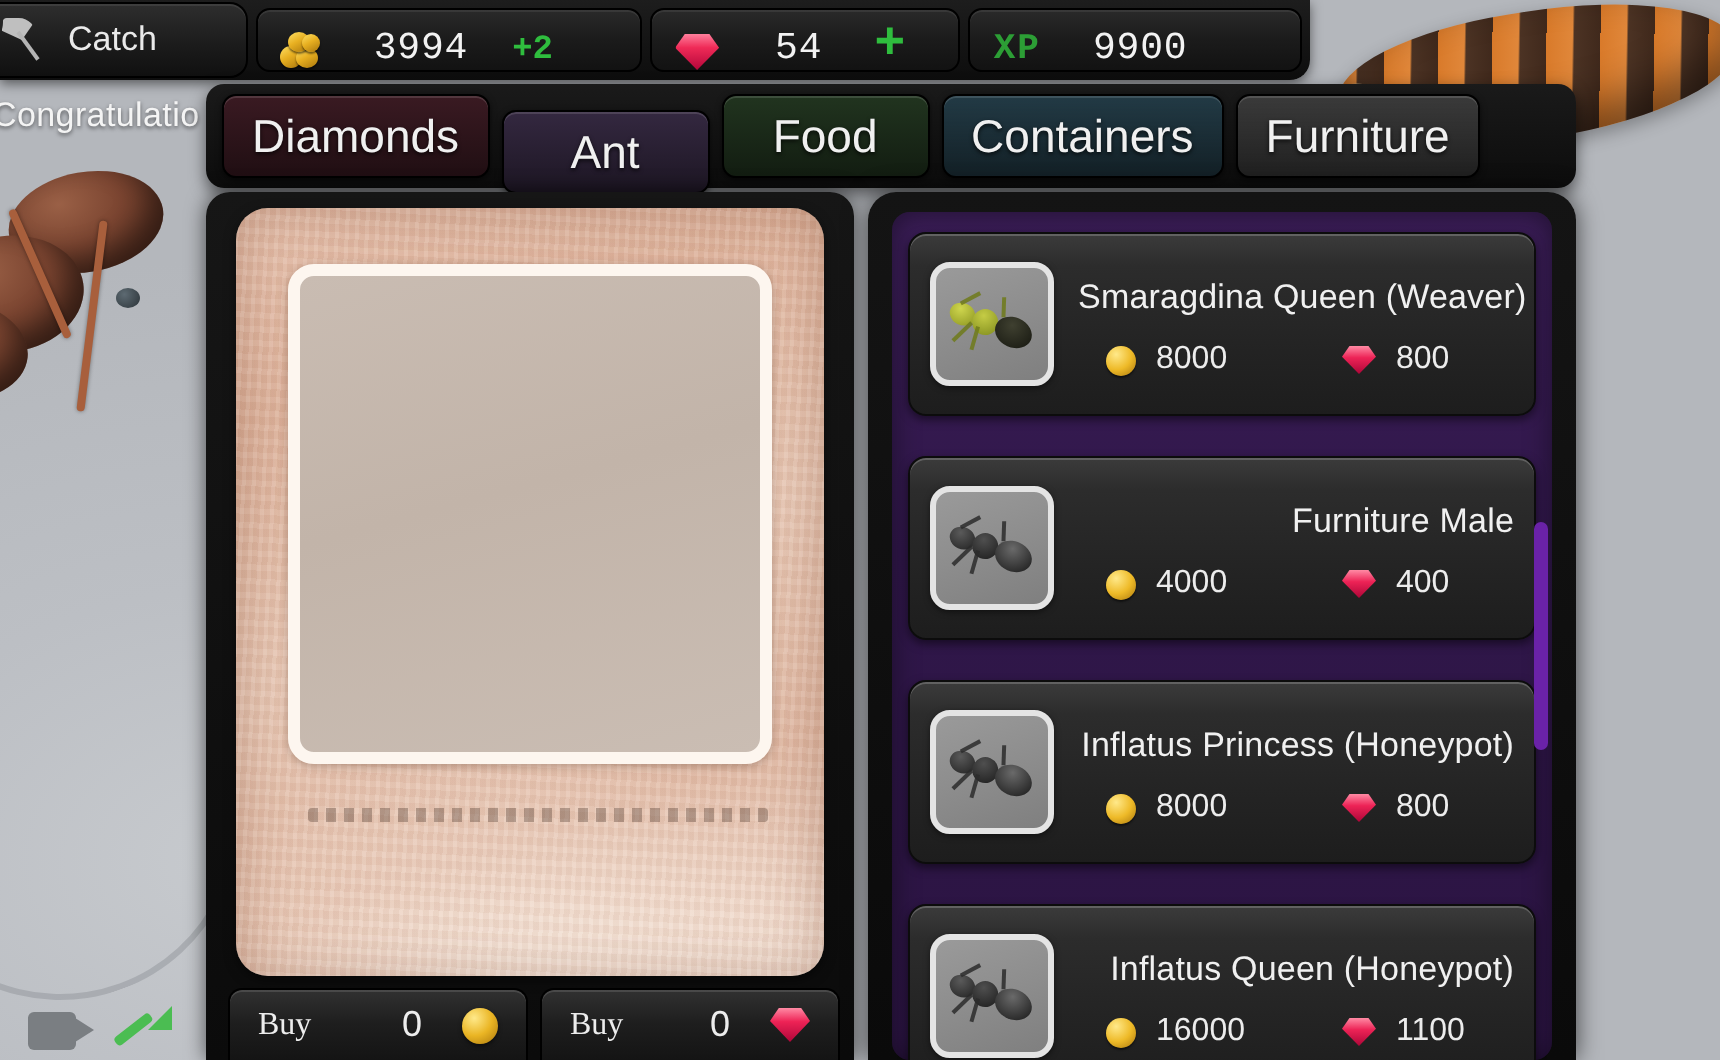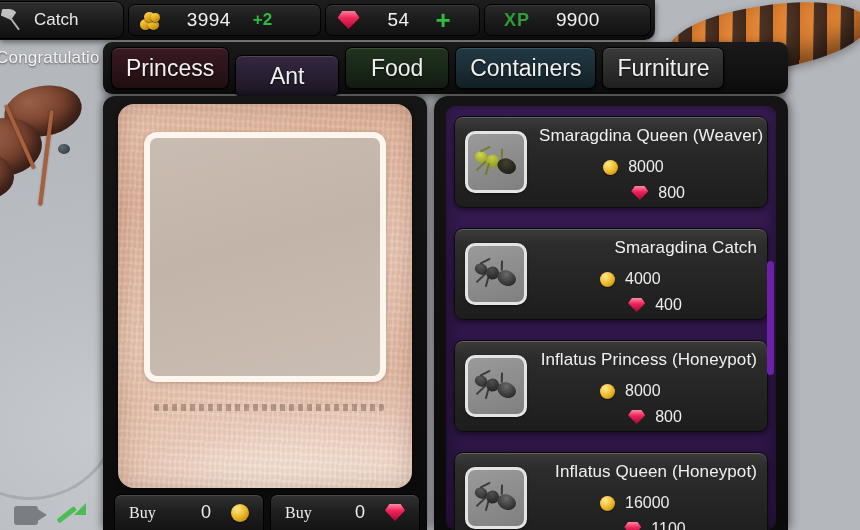--- a/index.html
+++ b/index.html
@@ -68,21 +68,21 @@
     background:linear-gradient(180deg,#1d1d1d 0%, #141414 55%, #0d0d0d 100%);
     border-bottom-right-radius:10px;
     display:flex; align-items:center; gap:4px; padding:0 4px 0 0;
     box-shadow:0 2px 6px rgba(0,0,0,.5);
   }
   .hud-pill {
     height:32px; border-radius:7px;
     background:linear-gradient(180deg,#2a2a2a 0%, #1b1b1b 50%, #121212 100%);
     border:1px solid #000;
     box-shadow:inset 0 1px 0 rgba(255,255,255,.07);
-    display:flex; align-items:center;
+    display:flex; align-items:flex-end;font-family:Liberation Mono, monospace;
   }
   #catch-btn {
     height:38px; width:126px; border-radius:0 9px 9px 0;
     background:linear-gradient(180deg,#2e2e2e 0%, #1c1c1c 55%, #101010 100%);
     border:1px solid #000; border-left:none;
     display:flex; align-items:center; gap:8px; 
     box-shadow:inset 0 1px 0 rgba(255,255,255,.08);
   }
   #catch-btn .label { color:#e9e9e9; font-size:17px; }
   .net-icon { width:26px; height:26px; position:relative; flex:none; }
@@ -109,21 +109,21 @@
   .gem-icon {
     width:22px; height:18px; flex:none; margin-left:12px;
     background:linear-gradient(180deg,#ff days 0%,#e01447 100%);
     background:linear-gradient(180deg,#ff7f9c 0%, #ef2a57 38%, #b4063a 100%);
     clip-path:polygon(50% 100%, 0% 38%, 22% 0%, 78% 0%, 100% 38%);
     box-shadow:0 0 3px rgba(230,20,70,.6);
   }
   .hud-val { color:#f2f2f2; font-size:19px; letter-spacing:.4px; }
   .hud-plus { color:#2fbd3e; font-size:17px; font-weight:bold; }
   .hud-plus-big { color:#2fbd3e; font-size:26px; font-weight:bold; line-height:1; }
-  .xp-label { color:#2c9e35; font-size:18px; font-weight:bold; margin-left:19px; letter-spacing:1px; }
+  .xp-label { color:#2c9e35; font-size:18px; font-weight:bold; margin-left:12px; letter-spacing:1px; }
 
   
   #congrats {
     position:absolute; left:-4px; top:48px;
     color:#f4f4f4; font-size:17px; letter-spacing:.2px;
     text-shadow:0 1px 2px rgba(0,0,0,.55);
     white-space:nowrap;
   }
 
   
@@ -255,21 +255,21 @@
   .thumb.green .ant-body { color:#6f7a1a; }
   .thumb.green .ant-body b:nth-child(1){ background:radial-gradient(circle at 35% 30%, #cfd64e, #8b9420); }
   .thumb.green .ant-body b:nth-child(2){ background:radial-gradient(circle at 35% 30%, #c5cc45, #7e8a1c); }
   .thumb.green .ant-body b:nth-child(3){ background:radial-gradient(circle at 40% 30%, #3f4030, #15160f); }
   .thumb.dark .ant-body { color:#2b2b2b; }
   .thumb.dark .ant-body b:nth-child(1){ background:radial-gradient(circle at 35% 30%, #5a5a5a, #202020); }
   .thumb.dark .ant-body b:nth-child(2){ background:radial-gradient(circle at 35% 30%, #4f4f4f, #1b1b1b); }
   .thumb.dark .ant-body b:nth-child(3){ background:radial-gradient(circle at 40% 28%, #6a6a6a, #161616); }
   .item-info { flex:1; display:flex; flex-direction:column; gap:12px; padding-top:4px; }
   .item-name { color:#f0f0f0; font-size:17px; letter-spacing:.1px; white-space:nowrap;text-align:right; }
-  .item-prices { display:flex; align-items:center; gap:8px; padding-left:14px;flex-direction:column; }
+  .item-prices { display:flex; align-items:flex-start; gap:8px; padding-left:14px; }
   .price { display:flex; align-items:center; gap:10px; }
   .price .val { color:#ececec; font-size:16px; }
   .price.coin-price { width:110px; }
   .p-coin {
     width:15px; height:15px; border-radius:50%; flex:none;
     background:radial-gradient(circle at 34% 28%, #ffe98a 0%, #eeba28 52%, #a9760c 100%);
     box-shadow:0 1px 1px rgba(0,0,0,.5);
   }
   .p-gem {
     width:17px; height:14px; flex:none;
@@ -358,21 +358,21 @@
     <span class="xp-label">XP</span>
     <span class="hud-val" style="margin-left:26px">9900</span>
   </div>
 
 </div>
 
 <div id="congrats">Congratulatio</div>
 
 <div id="tabbar">
   <div class="tab" style="background: linear-gradient(rgb(58, 26, 34) 0%, rgba(0, 0, 0, 0.45) 100%), rgb(58, 26, 34);">
-      <span>Princess</span>
+      <span>Diamonds</span>
     </div>
   <div class="tab" style="background: linear-gradient(rgb(52, 40, 64) 0%, rgba(0, 0, 0, 0.45) 100%), rgb(52, 40, 64); margin-top: 16px;">
       <span>Ant</span>
     </div>
   <div class="tab" style="background: linear-gradient(rgb(33, 52, 31) 0%, rgba(0, 0, 0, 0.45) 100%), rgb(33, 52, 31);">
       <span>Food</span>
     </div>
   <div class="tab" style="background: linear-gradient(rgb(34, 58, 69) 0%, rgba(0, 0, 0, 0.45) 100%), rgb(34, 58, 69);">
       <span>Containers</span>
     </div>
@@ -437,21 +437,21 @@
             <b></b>
             <b></b>
             <b></b>
             <i></i>
             <i></i>
             <i></i>
             <i></i>
           </div>
       </div>
       <div class="item-info">
-        <div class="item-name">Smaragdina Catch</div>
+        <div class="item-name">Furniture Male</div>
         <div class="item-prices">
           <span class="price coin-price">
             <span class="p-coin"></span>
             <span class="val">4000</span>
           </span>
           <span class="price">
             <span class="p-gem"></span>
             <span class="val">400</span>
           </span>
         </div>

